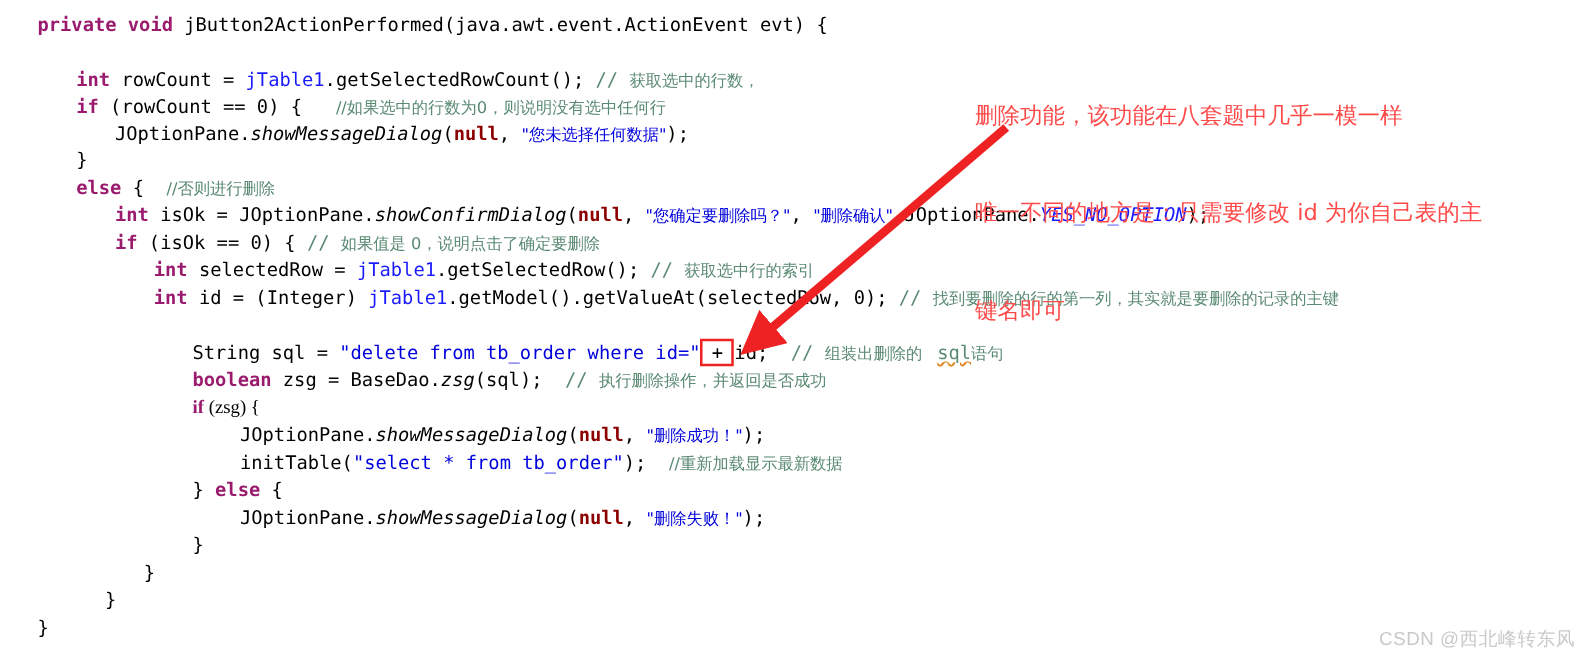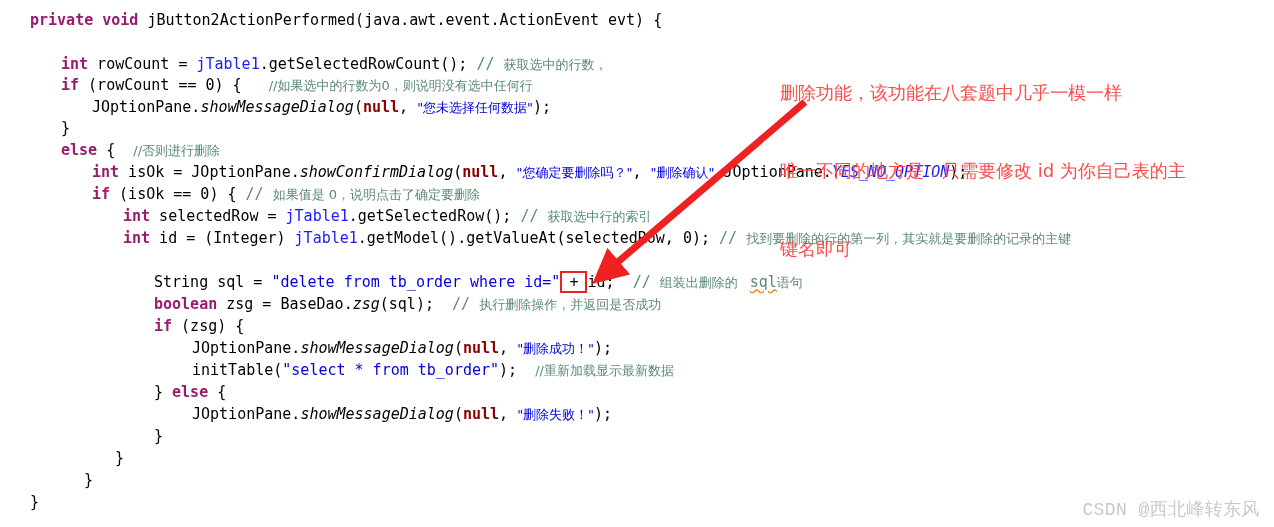--- a/index.html
+++ b/index.html
@@ -83,22 +83,22 @@
     white-space: pre-wrap;
   }
   #annotation .aline { display: block; }
 
   
   #watermark {
     position: absolute;
     right: 14px;
     bottom: 6px;
     color: #c9c9c9;
-    font-family: Liberation Mono, monospace;
-    font-size: 18px;
+    font-family: Liberation Sans, sans-serif;
+    font-size: 15px;
     letter-spacing: 0.4px;
     white-space: nowrap;
   }
 </style>
 </head>
 <body>
 
 <div id="root">
 
   <div id="code">
@@ -133,21 +133,21 @@
     
     <div class="ln" style="top:228px; left:123px;"><span class="kw">int</span><span> id = (Integer) </span><span class="cls">jTable1</span><span>.getModel().getValueAt(selectedRow, 0); </span><span class="cmt">// </span><span class="cmtcn">找到要删除的行的第一列，其实就是要删除的记录的主键</span></div>
 
     
     <div class="ln" style="top:272px; left:154px;"><span>String sql = </span><span class="str">"delete from tb_order where </span><span class="str">id</span><span class="str">="</span><span> + id;  </span><span class="cmt">// </span><span class="cmtcn">组装出删除的</span><span class="cmt sq">sql</span><span class="cmtcn">语句</span></div>
 
     
     <div class="ln" style="top:294px; left:154px;"><span class="kw">boolean</span><span> zsg = BaseDao.</span><span class="mth">zsg</span><span>(sql);  </span><span class="cmt">// </span><span class="cmtcn">执行删除操作，并返回是否成功</span></div>
 
     
-    <div class="ln" style="top:316px; left:154px;"><span class="kw">if</span><span> (zsg) {</span></div>
+    <div class="ln" style="top:316px; left:154px;font-family:Liberation Serif, serif;"><span class="kw">if</span><span> (zsg) {</span></div>
 
     
     <div class="ln" style="top:338px; left:192px;"><span>JOptionPane.</span><span class="mth">showMessageDialog</span><span>(</span><span class="lit">null</span><span>, </span><span class="strcn">"删除成功！"</span><span>);</span></div>
 
     
     <div class="ln" style="top:360px; left:192px;"><span>initTable(</span><span class="str">"select * from tb_order"</span><span>);  </span><span class="cmtcn">//重新加载显示最新数据</span></div>
 
     
     <div class="ln" style="top:382px; left:154px;"><span>} </span><span class="kw">else</span><span> {</span></div>
 

